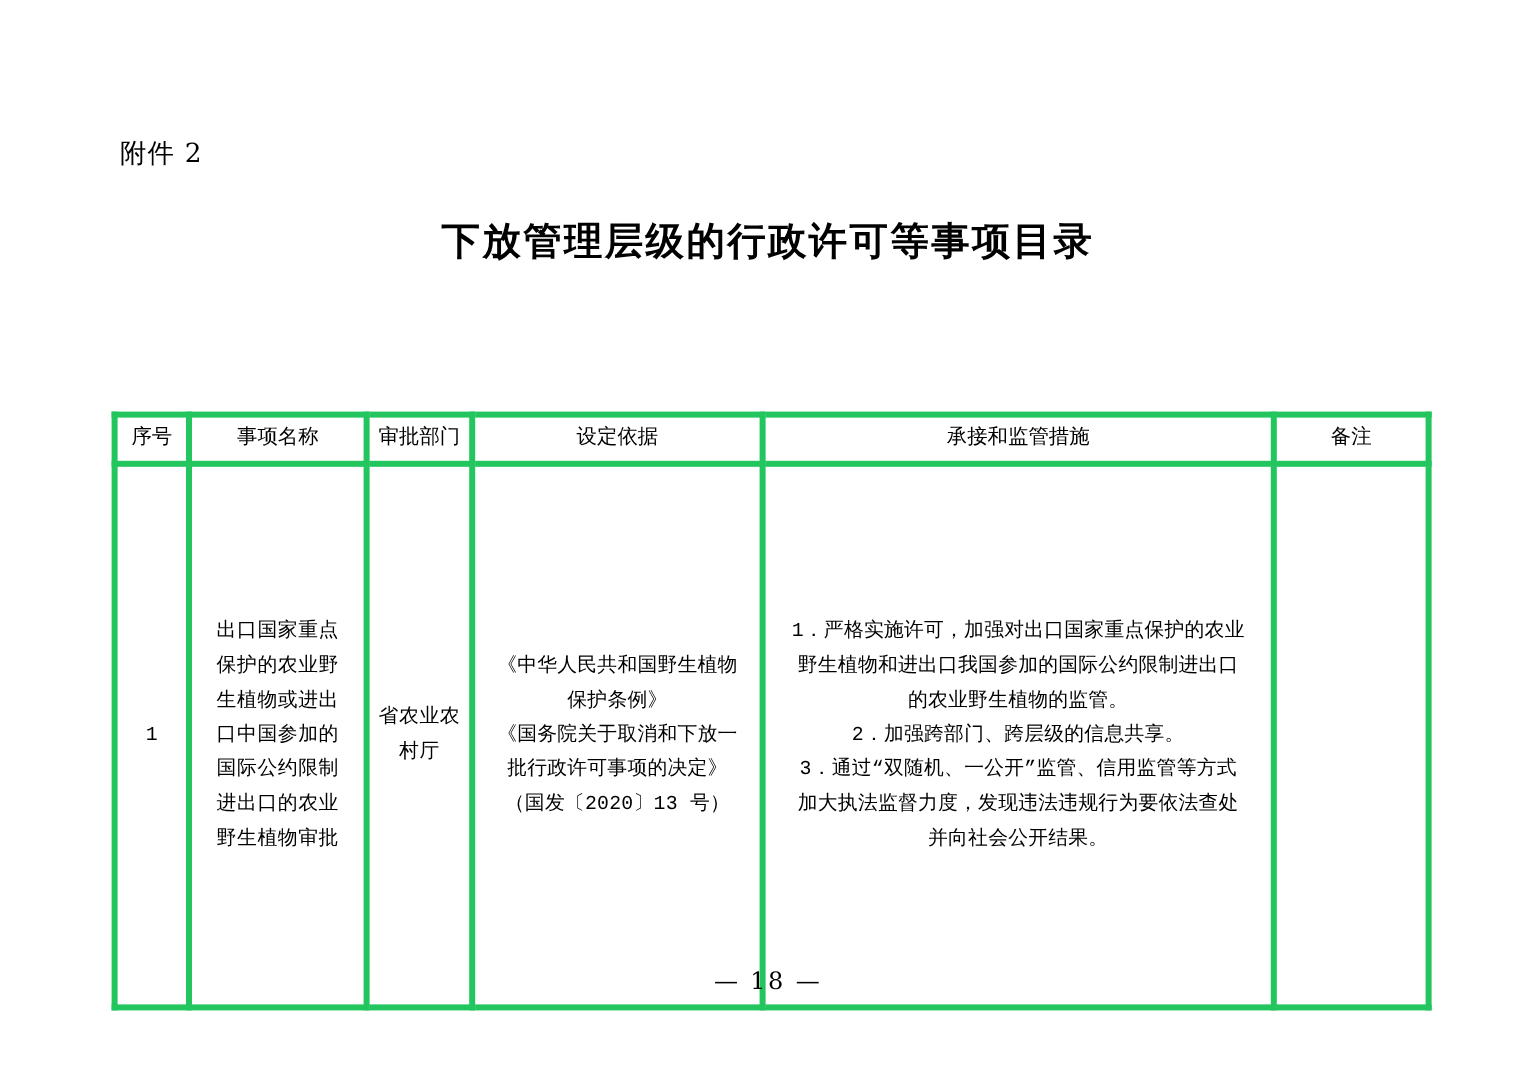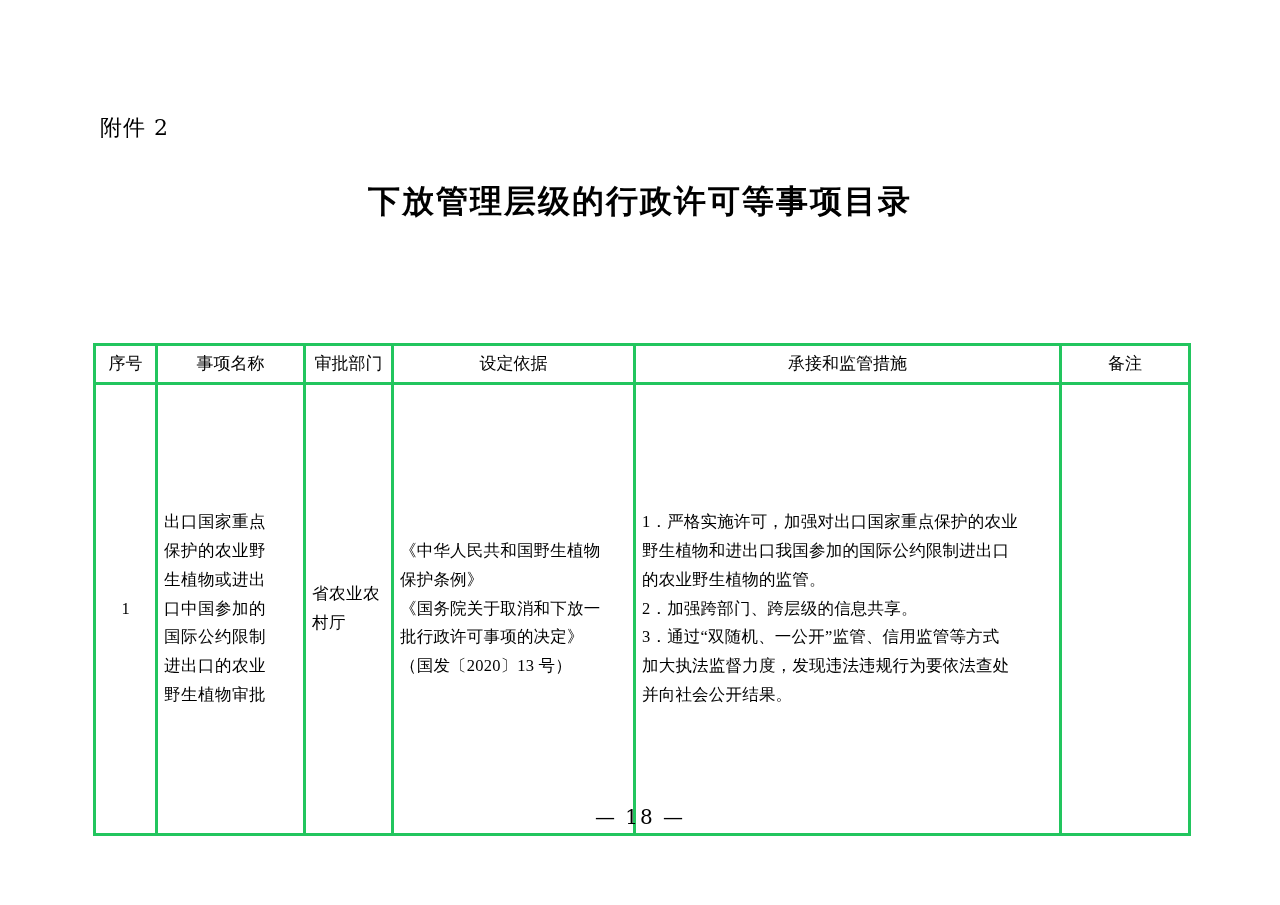--- a/index.html
+++ b/index.html
@@ -52,26 +52,26 @@
   table.catalog {
     position: absolute;
     left: 93px;
     top: 343px;
     width: 1095px;
     border-collapse: collapse;
     table-layout: fixed;
   }
   table.catalog th,
   table.catalog td {
-    border: 3px solid #22c55e;
+    border: 5px solid #22c55e;
     vertical-align: middle;
     padding: 4px 6px;
     font-size: 16.5px;
     line-height: 1.75;
-    font-family: Liberation Serif, serif;
+    font-family: Liberation Mono, monospace;
   }
   table.catalog thead th {
     text-align: center;
     font-weight: normal;
     height: 30px;
     padding: 3px 4px;
     font-size: 17px;
   }
   col.c-seq    { width: 62px; }
   col.c-name   { width: 148px; }
@@ -108,21 +108,21 @@
     text-align: left;
     vertical-align: middle;
     padding-left: 10px;
     padding-right: 8px;
     letter-spacing: 0.2px;
   }
   td.remark {
     vertical-align: middle;
   }
   .row-body td { height: 440px; }
-  .cellline { display: block; }
+  .cellline { display: block; text-align: center; }
   .page-number {
     position: absolute;
     left: 0;
     right: 0;
     top: 805px;
     text-align: center;
     font-size: 20px;
     letter-spacing: 2px;
   }
 </style>

